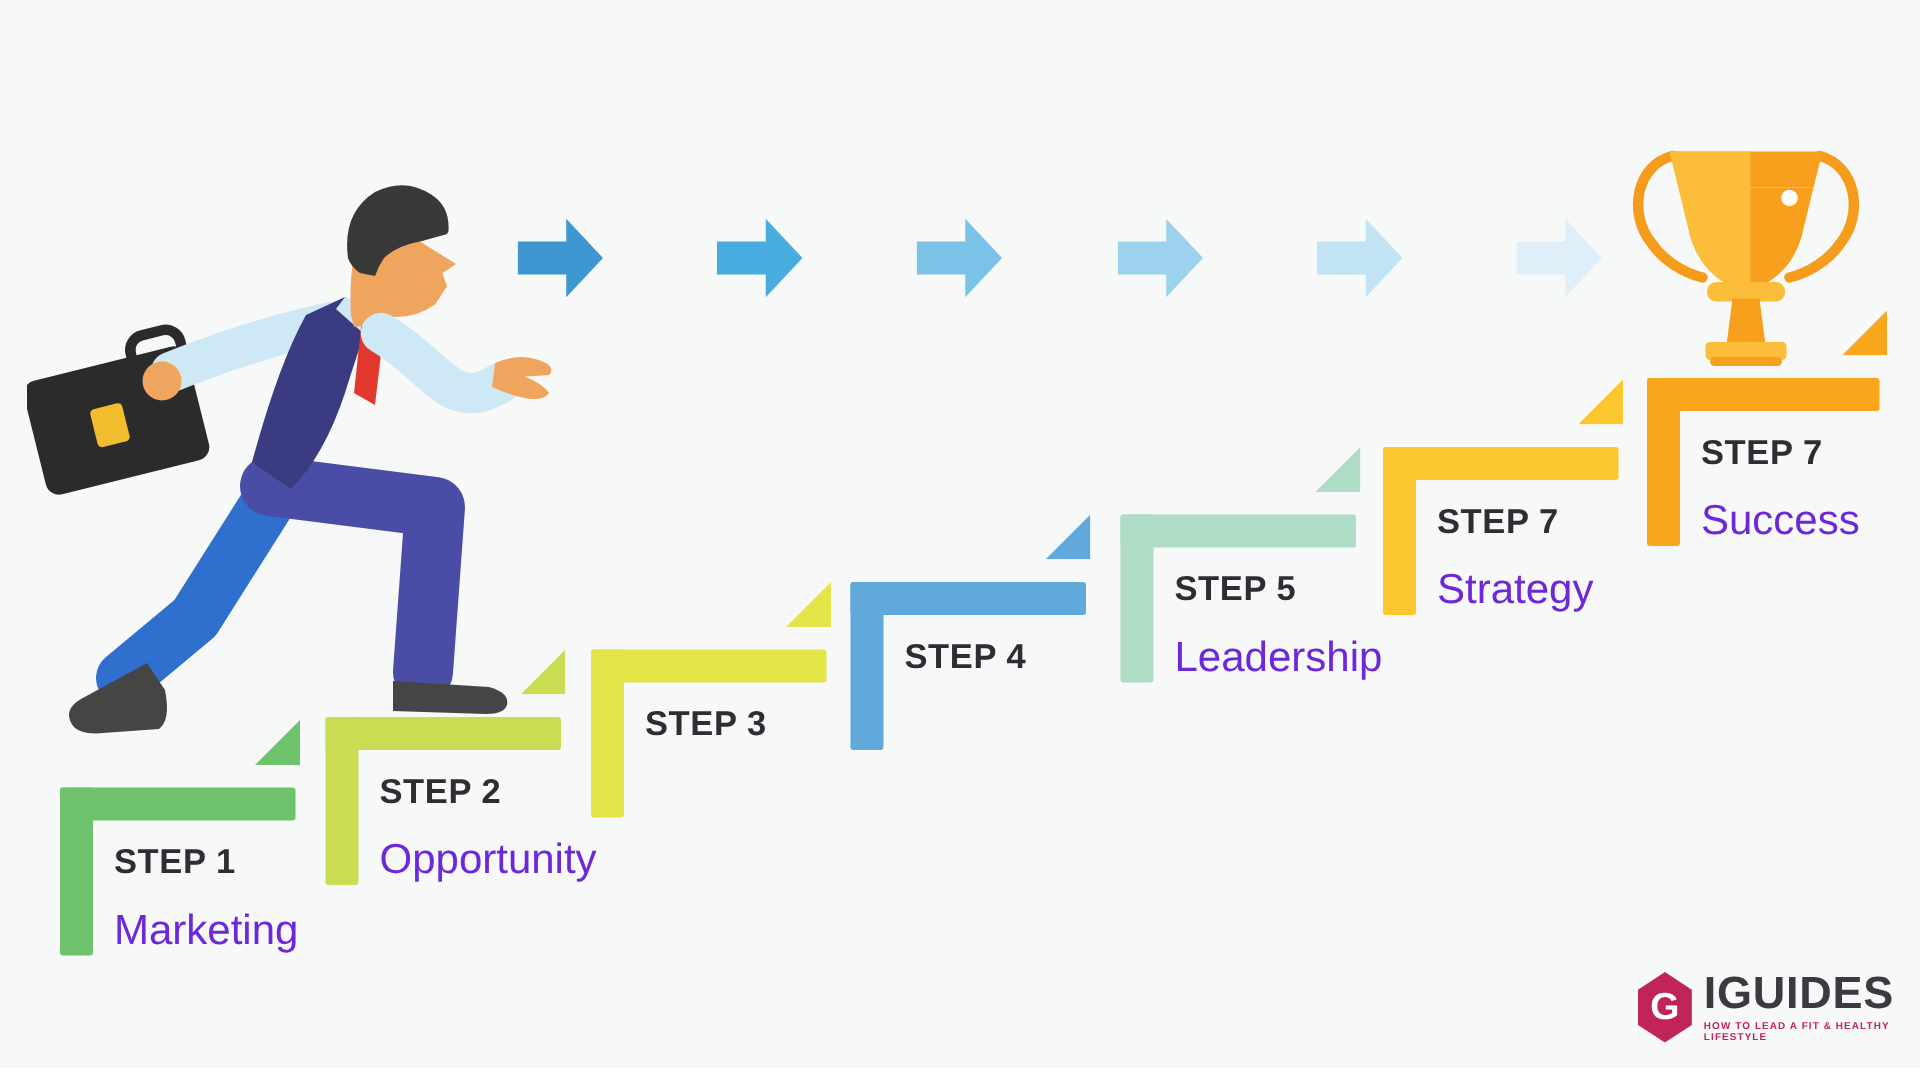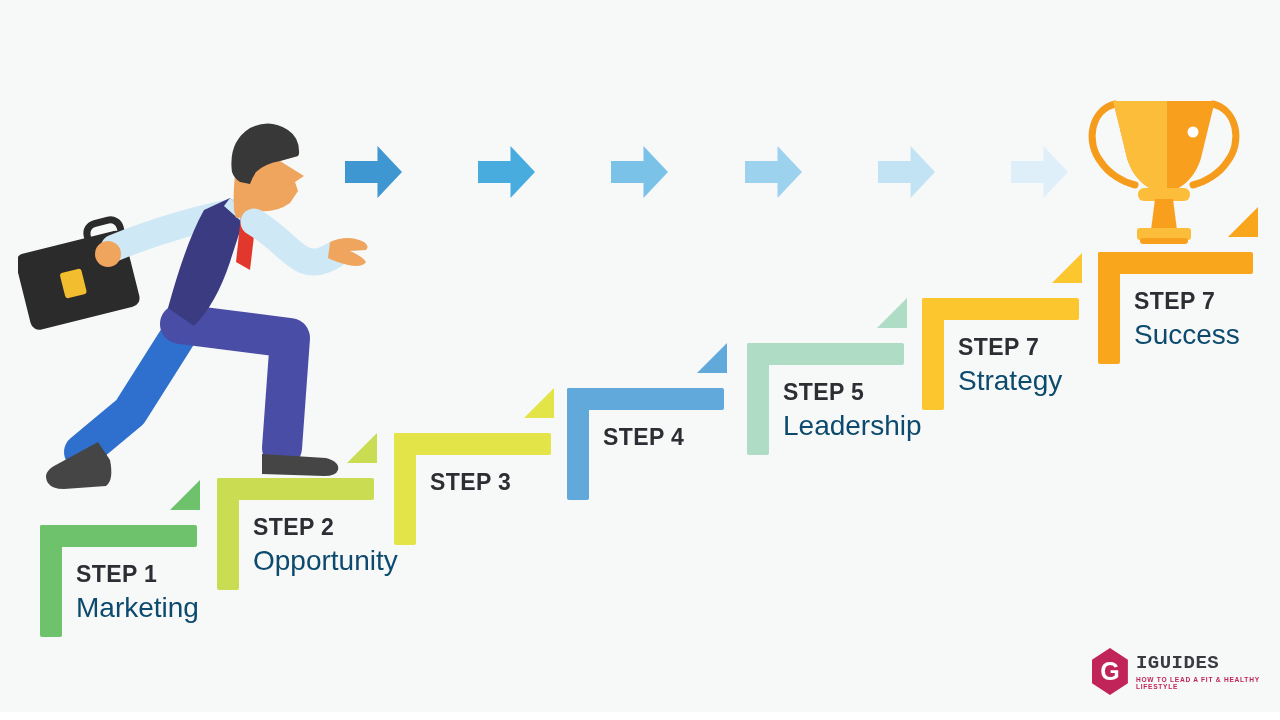--- a/index.html
+++ b/index.html
@@ -9,34 +9,34 @@
     font-family:"Liberation Sans", sans-serif;
   }
   
   .step { position:absolute; }
   .step .bar-h { position:absolute; left:0; top:0; width:157px; height:22px; border-radius:2px; }
   .step .bar-v { position:absolute; left:0; top:0; width:22px; height:112px; border-radius:2px; }
   .step .tri  { position:absolute; left:130px; top:-45px; width:30px; height:30px;
                 clip-path:polygon(100% 0, 100% 100%, 0 100%); }
   .step .txt  { position:absolute; left:36px; top:36px; white-space:nowrap; }
   .step-no    { font-size:23px; font-weight:bold; color:#2d2d33; letter-spacing:0.4px; }
-  .step-label { font-size:28px; color:#0c4a6e; margin-top:4px; }
+  .step-label { font-size:28px; color:#6d28d9; margin-top:16px; }
   
   .arrow { position:absolute; top:143px; width:57px; height:58px;
            clip-path:polygon(0 31%, 57% 31%, 57% 5%, 100% 50%, 57% 95%, 57% 69%, 0 69%); }
   
   .trophy-svg { position:absolute; left:1085px; top:96px; }
   .man-svg    { position:absolute; left:18px; top:112px; }
   
   .logo { position:absolute; left:1092px; top:648px; display:flex; align-items:center; gap:8px; }
   .hex  { width:42px; height:47px; display:flex; align-items:center; justify-content:center;
           clip-path:polygon(50% 0, 100% 25%, 100% 75%, 50% 100%, 0 75%, 0 25%);
           color:#fff; font-weight:bold; font-size:25px; }
   .logo-col  { display:flex; flex-direction:column; }
-  .logo-name { font-size:19px; font-weight:bold; letter-spacing:0.5px; line-height:1;font-family:Liberation Mono, monospace; }
+  .logo-name { font-size:30px; font-weight:bold; letter-spacing:0.5px; line-height:1; }
   .logo-tag  { font-size:6.6px; font-weight:bold; letter-spacing:0.75px; margin-top:3px; }
   .canvas-edge { position:absolute; left:0; bottom:0; width:100%; height:8px; background:#ffffff; }
 </style>
 </head>
 <body>
 
 <div class="canvas" style="background-color: rgb(247, 248, 248);">
 
   <div class="arrow" style="left: 345px; background-color: rgb(62, 151, 209);"></div>
   <div class="arrow" style="left: 478px; background-color: rgb(72, 172, 223);"></div>

